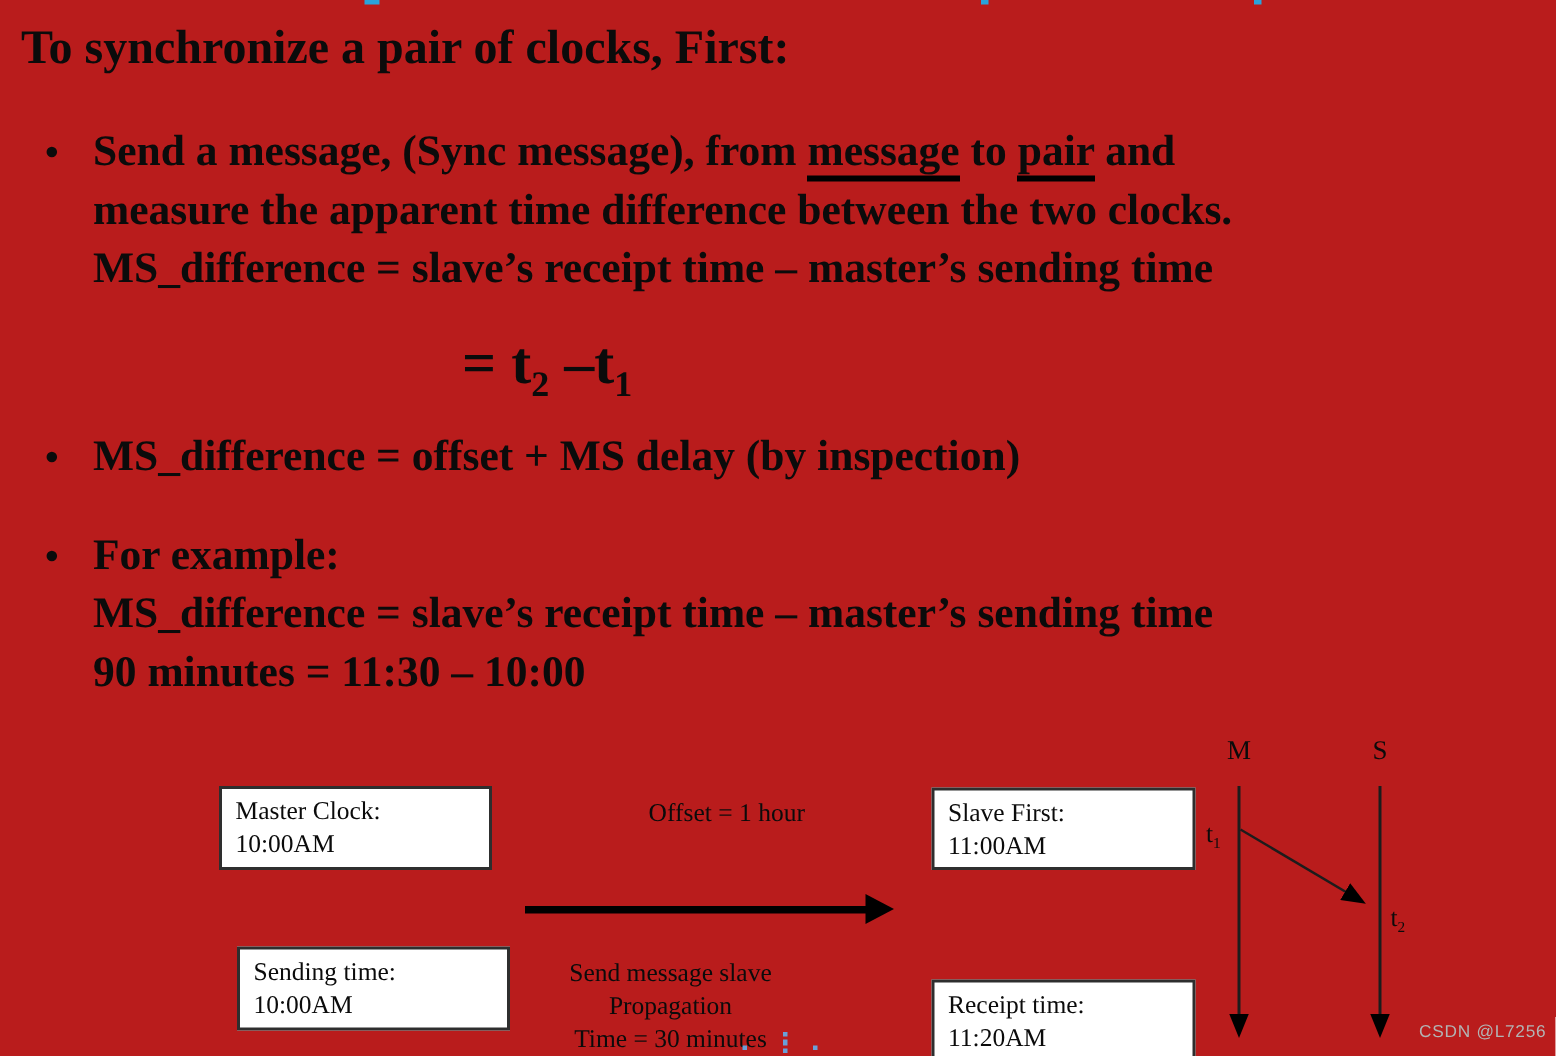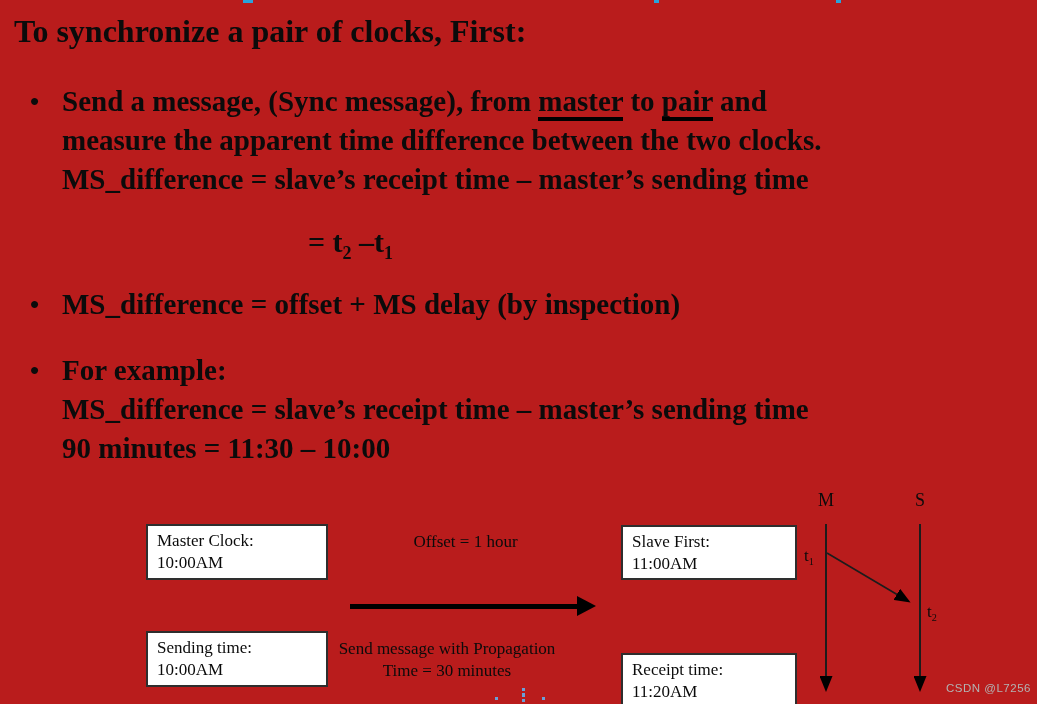--- a/index.html
+++ b/index.html
@@ -17,21 +17,21 @@
   .bullet .marker {
     width:32px; font-size:26px; font-weight:bold; line-height:39px; flex:0 0 32px;
   }
   .bullet .btext { font-size:29px; font-weight:bold; }
   .bullet .bline { line-height:39px; white-space:nowrap; }
   .u { border-bottom:4px solid #000; }
   sub { font-size:0.6em; }
 
   .formula {
     position:absolute; left:308px; top:222px;
-    font-size:30px; font-weight:bold; line-height:39px; white-space:nowrap;text-align:right;
+    font-size:40px; font-weight:bold; line-height:39px; white-space:nowrap;text-align:right;
   }
 
   
   .dbox {
     position:absolute; border:2px solid #2e2e2e; background:#fff;
     font-size:17px; line-height:22px; padding:4px 12px 0 9px; box-sizing:content-box;
   }
   .dlabel { position:absolute; font-size:17px; line-height:22px; text-align:center; }
   .arrow-line { position:absolute; left:350px; top:604px; width:228px; height:5px; background:#000; }
   .arrow-head {
@@ -59,21 +59,21 @@
 
   <div class="top-frag" style="left:243px;width:10px"></div>
   <div class="top-frag" style="left:654px;width:5px"></div>
   <div class="top-frag" style="left:836px;width:5px"></div>
 
   <div class="title">To synchronize a pair of clocks, First:</div>
 
   <div class="bullet" style="top:82px">
     <span class="marker">•</span>
     <div class="btext">
-      <div class="bline"><span>Send a message, (Sync message), from </span><span class="u">master</span><span> to </span><span class="u">pair</span><span> and</span></div>
+      <div class="bline"><span>Send a message, (Sync message), from </span><span class="u">message</span><span> to </span><span class="u">pair</span><span> and</span></div>
       <div class="bline"><span>measure the apparent time difference between the two clocks.</span></div>
       <div class="bline"><span>MS_difference = slave’s receipt time – master’s sending time</span></div>
     </div>
   </div>
 
   <div class="formula"><span>= t</span><sub>2</sub><span> –t</span><sub>1</sub></div>
 
   <div class="bullet" style="top:285px">
     <span class="marker">•</span>
     <div class="btext">
@@ -93,37 +93,37 @@
   <div class="dbox" style="left:146px;top:524px;width:157px;height:48px">
     <div>Master Clock:</div>
     <div>10:00AM</div>
   </div>
 
   <div class="dbox" style="left:621px;top:525px;width:151px;height:47px">
     <div>Slave First:</div>
     <div>11:00AM</div>
   </div>
 
-  <div class="dbox" style="left:146px;top:631px;width:157px;height:48px">
+  <div class="dbox" style="left:158px;top:631px;width:157px;height:48px">
     <div>Sending time:</div>
     <div>10:00AM</div>
   </div>
 
   <div class="dbox" style="left:621px;top:653px;width:151px;height:47px">
     <div>Receipt time:</div>
     <div>11:20AM</div>
   </div>
 
-  <div class="dlabel" style="left:383px;top:531px;width:165px">Offset = 1 hour</div>
+  <div class="dlabel" style="left:402px;top:531px;width:165px">Offset = 1 hour</div>
 
   <div class="arrow-line"></div>
   <div class="arrow-head"></div>
 
   <div class="dlabel" style="left:337px;top:638px;width:220px">
-    <div>Send message with Propagation</div>
+    <div>Send message slave Propagation</div>
     <div>Time = 30 minutes</div>
   </div>
 
   <div class="tl-label" style="left:811px;top:490px">M</div>
   <div class="tl-label" style="left:905px;top:490px">S</div>
 
   <svg class="tl-svg" width="1037" height="704">
     <defs>
       <marker id="ah" markerUnits="userSpaceOnUse" markerWidth="16" markerHeight="13" refX="13" refY="6.5" orient="auto">
         <path d="M0,0 L16,6.5 L0,13 z" fill="#000"></path>

